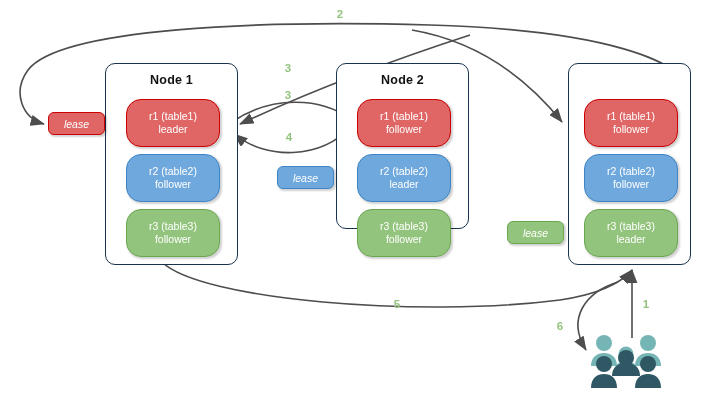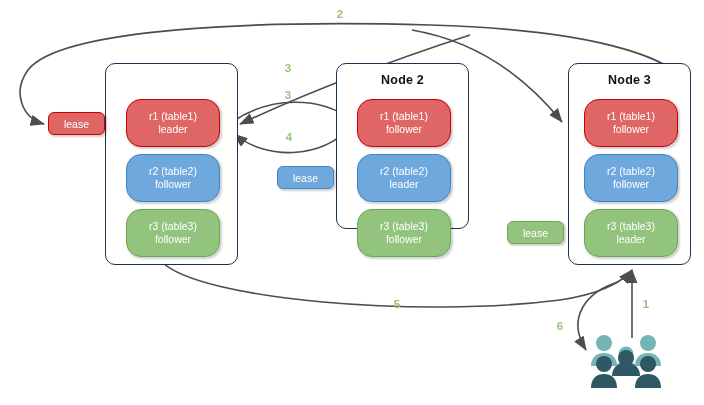--- a/index.html
+++ b/index.html
@@ -62,20 +62,21 @@
   .lease {
     position: absolute;
     border-radius: 6px;
     box-sizing: border-box;
     display: flex;
     align-items: center;
     justify-content: center;
     color: #ffffff;
     font-size: 10.5px;
     box-shadow: 1.5px 1.5px 2px rgba(0,0,0,0.18);
+    font-style: italic;
   }
   .edge-label {
     position: absolute;
     color: #93c47d;
     font-size: 11.5px;
     font-weight: bold;
     text-align: center;
     white-space: nowrap;
   }
   .people {
@@ -105,20 +106,21 @@
     <path d="M 412,30 C 470,40 520,70 562,122" fill="none" stroke="#4d4d4d" stroke-width="1.6" marker-end="url(#arrowhead)"></path>
 
     <path d="M 162,262 C 200,300 420,318 560,300 C 600,294 622,282 632,270" fill="none" stroke="#4d4d4d" stroke-width="1.6" marker-end="url(#arrowhead)"></path>
 
     <path d="M 632,338 L 632,270" fill="none" stroke="#4d4d4d" stroke-width="1.6" marker-end="url(#arrowhead)"></path>
 
     <path d="M 618,282 C 586,292 566,318 586,350" fill="none" stroke="#4d4d4d" stroke-width="1.6" marker-end="url(#arrowhead)"></path>
   </svg>
 
   <div class="node-box" style="left:105px; top:63px; width:133px; height:202px;">
+    <div class="node-title">Node 1</div>
     <div class="replica rep-red" style="left:20px; top:35px; width:94px; height:48px;">
       <span class="ln">r1 (table1)</span>
       <span class="ln">leader</span>
     </div>
     <div class="replica rep-blue" style="left:20px; top:90px; width:94px; height:48px;">
       <span class="ln">r2 (table2)</span>
       <span class="ln">follower</span>
     </div>
     <div class="replica rep-green" style="left:20px; top:145px; width:94px; height:48px;">
       <span class="ln">r3 (table3)</span>
@@ -136,21 +138,20 @@
       <span class="ln">r2 (table2)</span>
       <span class="ln">leader</span>
     </div>
     <div class="replica rep-green" style="left:20px; top:145px; width:94px; height:48px;">
       <span class="ln">r3 (table3)</span>
       <span class="ln">follower</span>
     </div>
   </div>
 
   <div class="node-box" style="left:568px; top:63px; width:123px; height:202px;">
-    <div class="node-title">Node 3</div>
     <div class="replica rep-red" style="left:15px; top:35px; width:94px; height:48px;">
       <span class="ln">r1 (table1)</span>
       <span class="ln">follower</span>
     </div>
     <div class="replica rep-blue" style="left:15px; top:90px; width:94px; height:48px;">
       <span class="ln">r2 (table2)</span>
       <span class="ln">follower</span>
     </div>
     <div class="replica rep-green" style="left:15px; top:145px; width:94px; height:48px;">
       <span class="ln">r3 (table3)</span>

